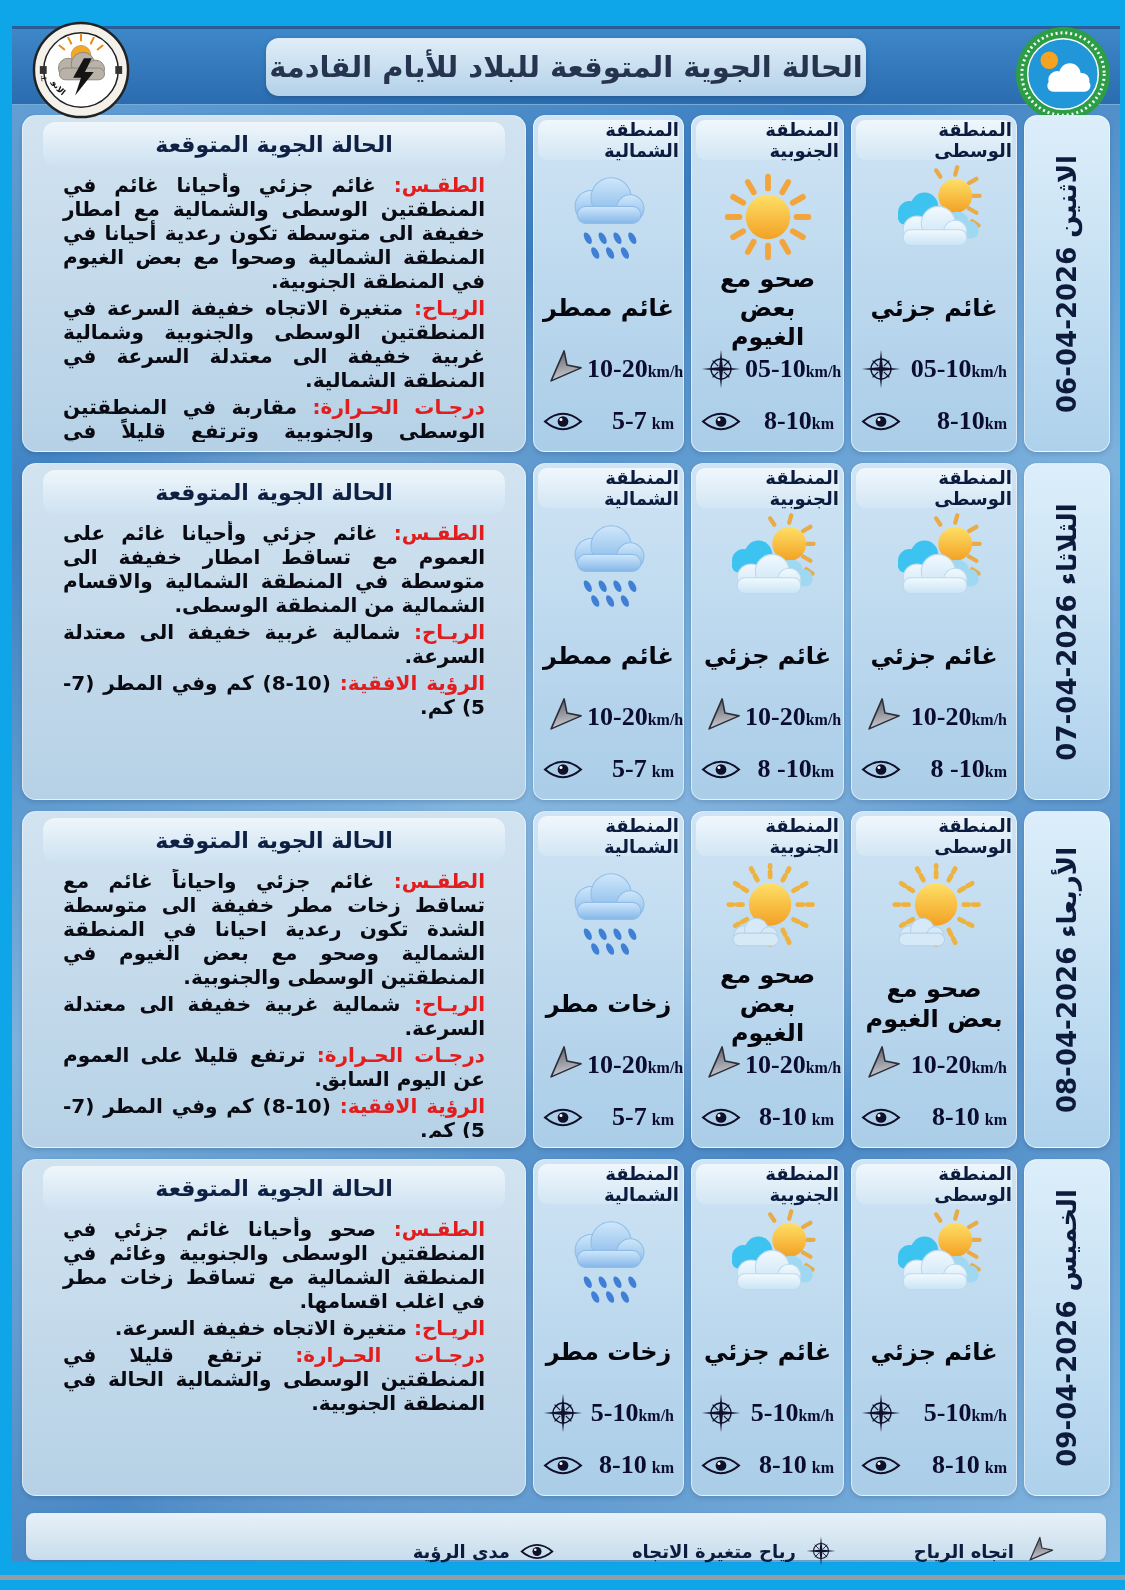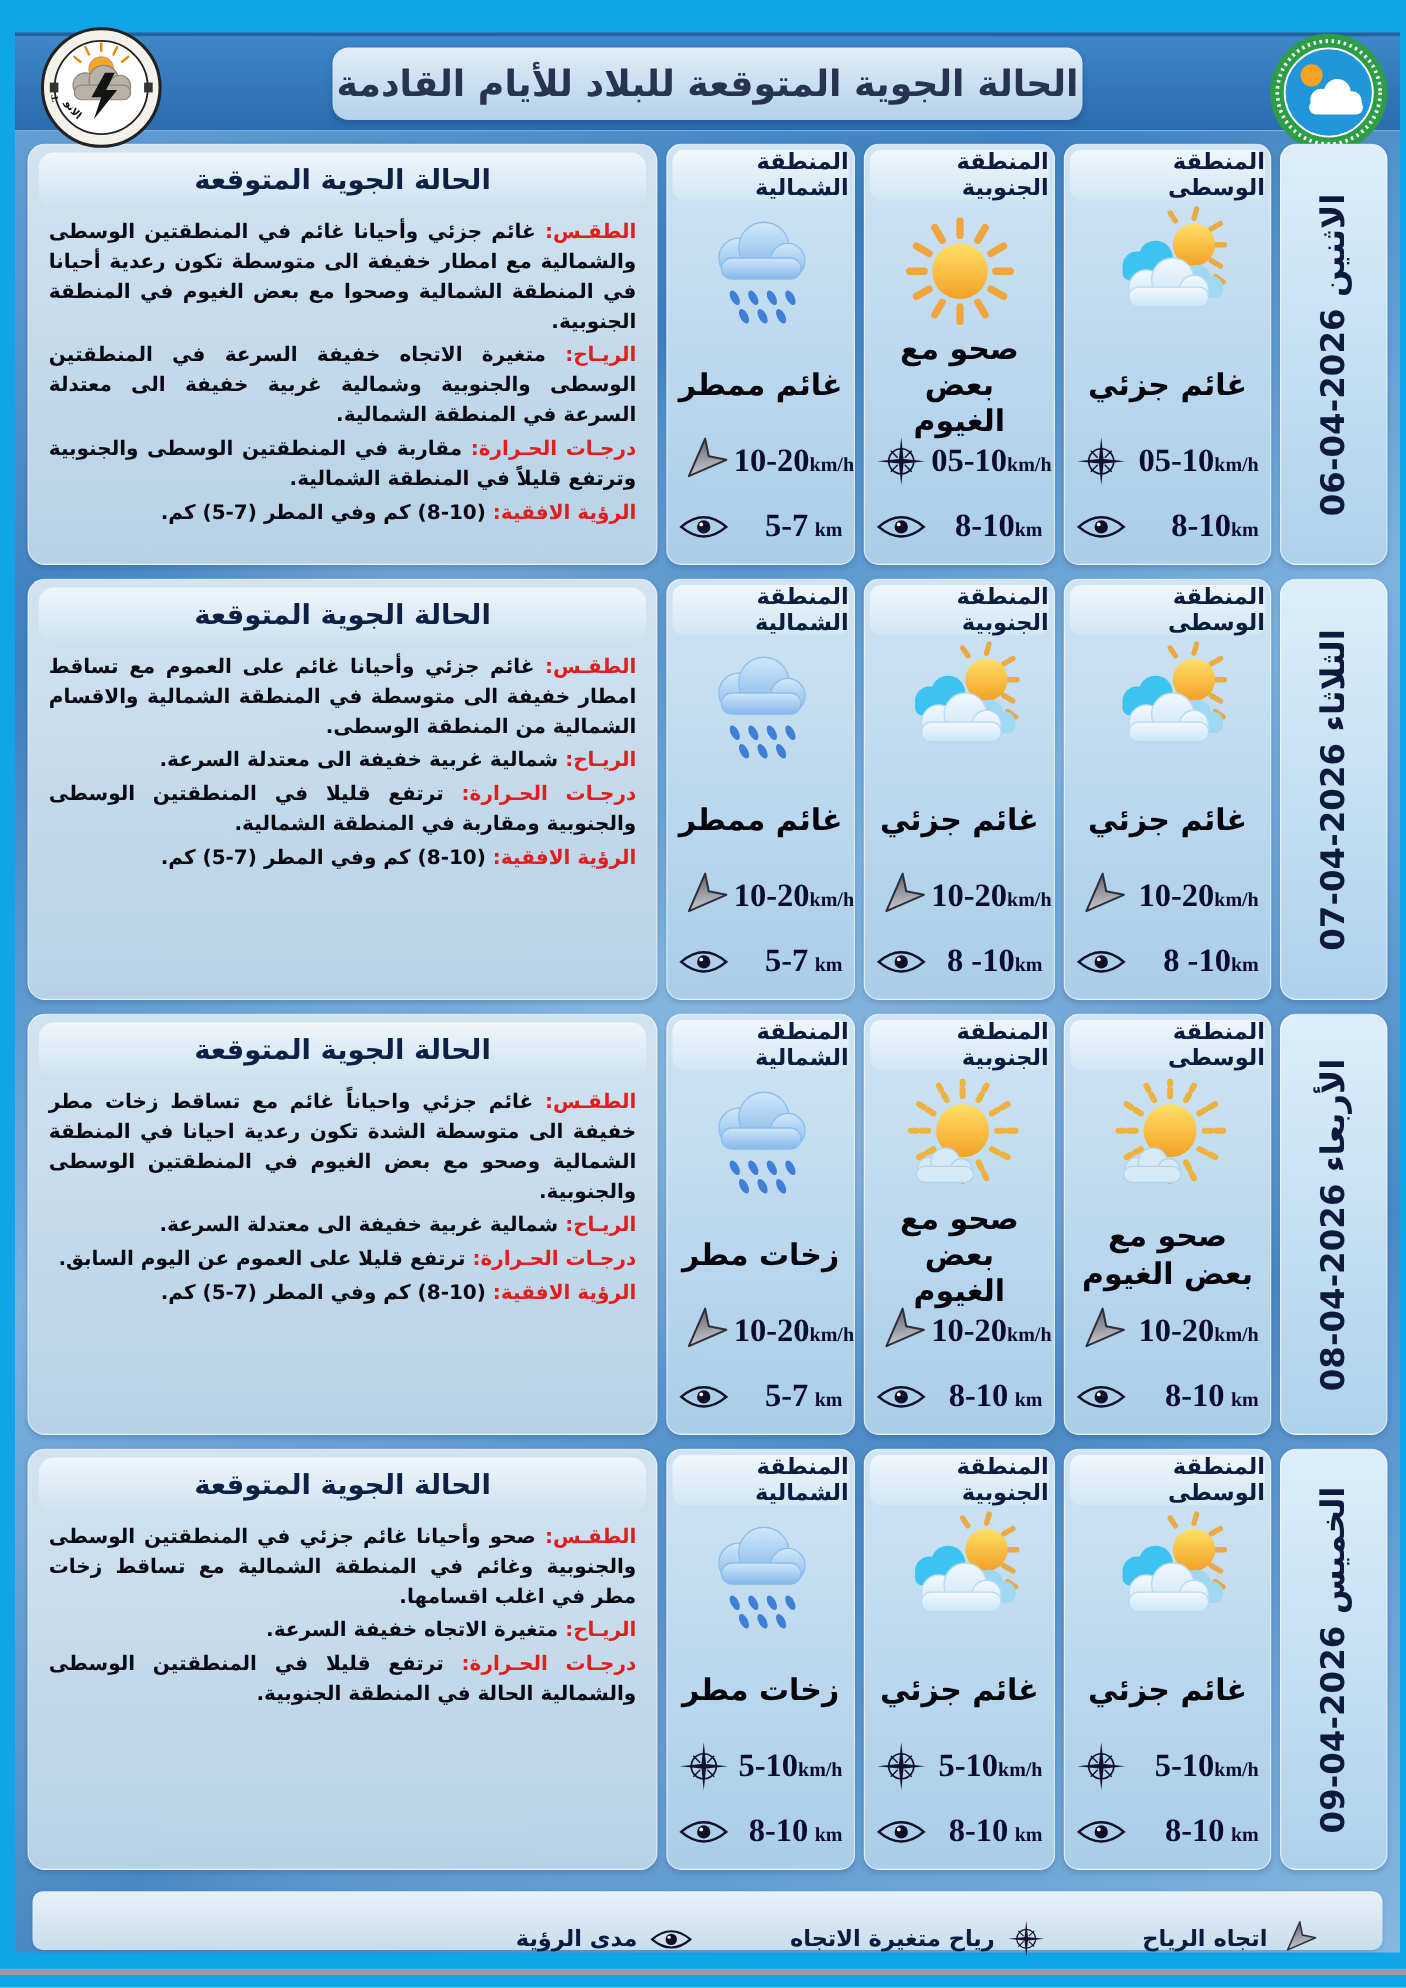--- a/index.html
+++ b/index.html
@@ -79,30 +79,30 @@
   .sicon { width:40px; height:40px; flex:0 0 auto; }
   .eyeicon { width:40px; height:27px; flex:0 0 auto; }
   .valwrap { flex:1; text-align:right; direction:ltr; white-space:nowrap; }
   .num { font-family:"Liberation Serif", serif; font-weight:bold; font-size:26px; color:#0c0c2e; }
   .unit { font-family:"Liberation Serif", serif; font-weight:bold; font-size:16px; color:#0c0c2e; }
 
   .text-panel {
     flex:1; background:linear-gradient(180deg, #d2e3f0 0%, #b6d1e6 100%);
     border-radius:14px; border:1px solid rgba(255,255,255,.5);
     box-shadow:0 2px 4px rgba(15,40,80,.18);
-    padding:6px 8px; overflow:hidden;
+    padding:6px 20px; overflow:hidden;
   }
   .panel-title {
     height:44px; background:linear-gradient(180deg, #eff6fb 0%, #cde2f1 100%);
     border-radius:12px; display:flex; align-items:center; justify-content:center;
     font-size:22px; font-weight:bold; color:#0e2144; margin-bottom:7px;
   }
   .forecast { overflow:hidden; height:calc(100% - 54px); }
   .forecast p {
-    margin:0 8px 3px; font-size:16px; line-height:24px; font-weight:bold;
+    margin:0 20px 3px; font-size:20px; line-height:24px; font-weight:bold;
     color:#0a0a12; text-align:justify;
   }
   .lbl { color:#e21d1d; }
 
   
   .legend-bar {
     margin:17px 14px 0; height:47px; border-radius:8px;
     background:linear-gradient(180deg, #e7f1f8 0%, #c8ddec 100%);
     display:flex; align-items:center; gap:78px; padding:0 52px;
     font-size:18px; font-weight:bold; color:#0c1c3e;
@@ -464,21 +464,20 @@
               </svg>
             <span class="valwrap"><span class="num">5-7</span> <span class="unit">km</span></span>
           </div>
         </div>
 
         <div class="text-panel">
           <div class="panel-title">الحالة الجوية المتوقعة</div>
           <div class="forecast">
             <p><span class="lbl">الطقـس:</span> <span>غائم جزئي وأحيانا غائم على العموم مع تساقط امطار خفيفة الى متوسطة في المنطقة الشمالية والاقسام الشمالية من المنطقة الوسطى.</span></p>
             <p><span class="lbl">الريـاح:</span> <span>شمالية غربية خفيفة الى معتدلة السرعة.</span></p>
-            <p><span class="lbl">درجـات الحـرارة:</span> <span>ترتفع قليلا في المنطقتين الوسطى والجنوبية ومقاربة في المنطقة الشمالية.</span></p>
             <p><span class="lbl">الرؤية الافقية:</span> <span>(10-8) كم وفي المطر (7-5) كم.</span></p>
           </div>
         </div>
       </section>
 
       <section class="row">
         <div class="date-tab">
           <span class="date-text">الأربعاء 2026-04-08</span>
         </div>
 

